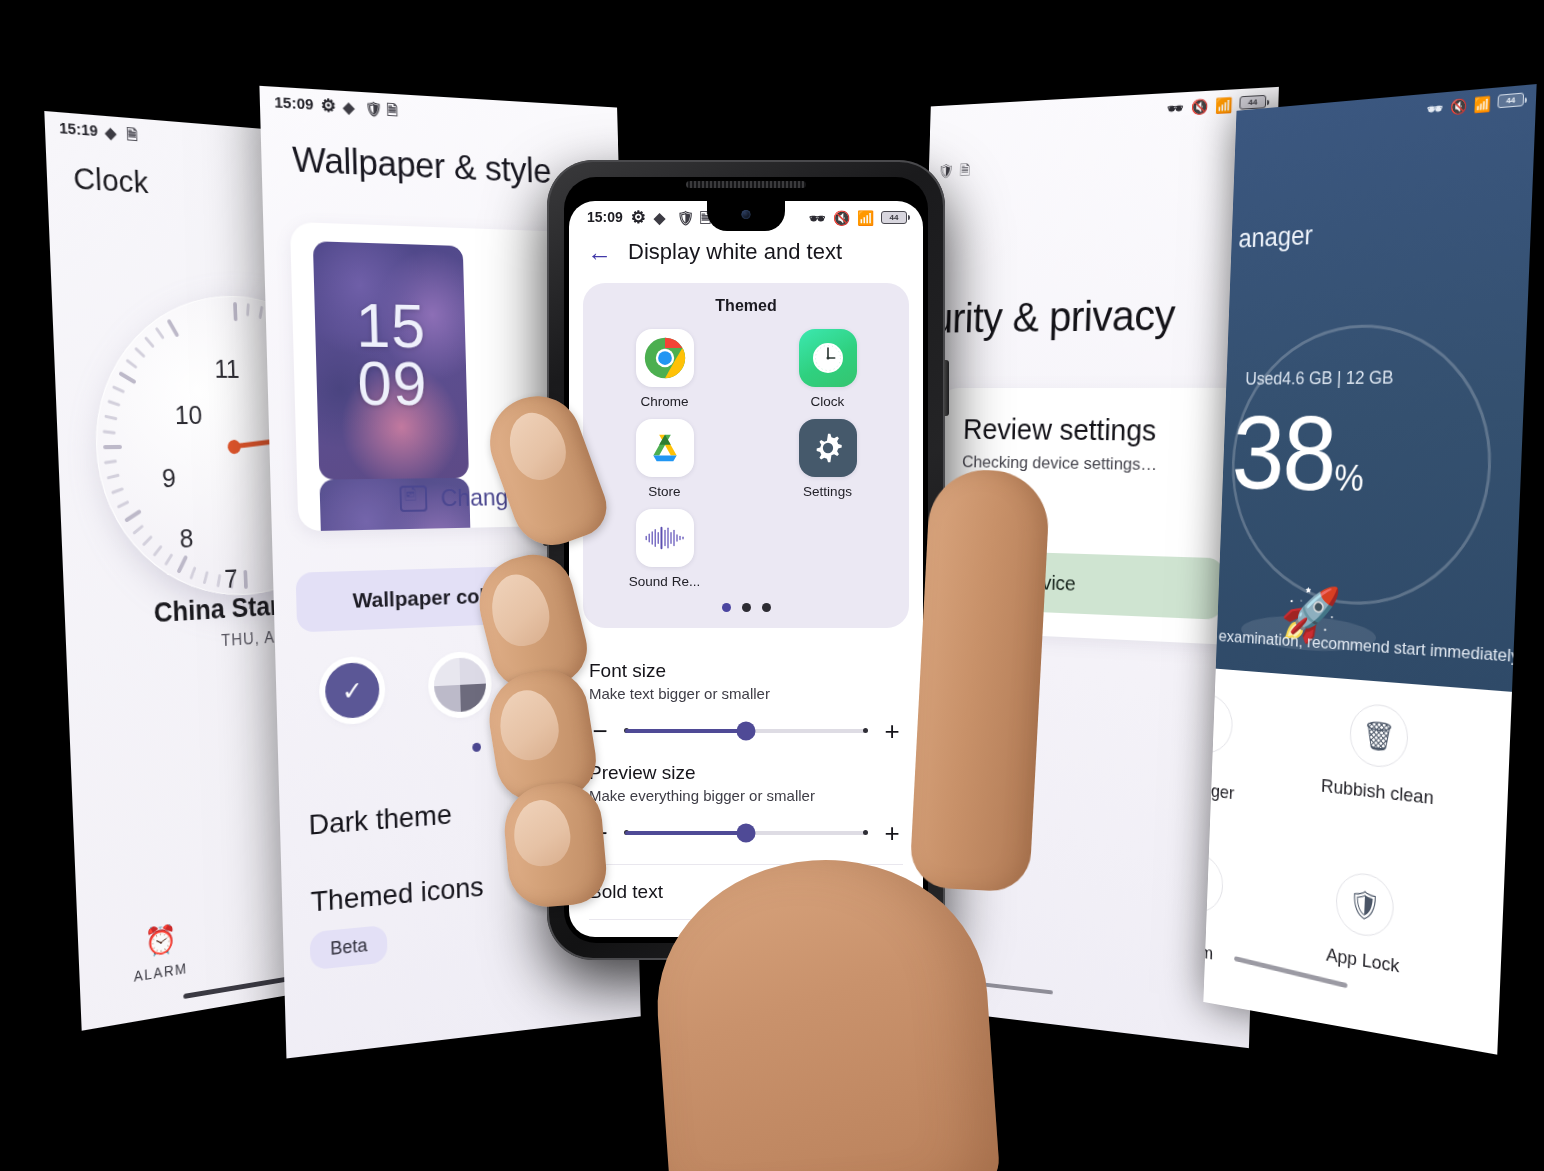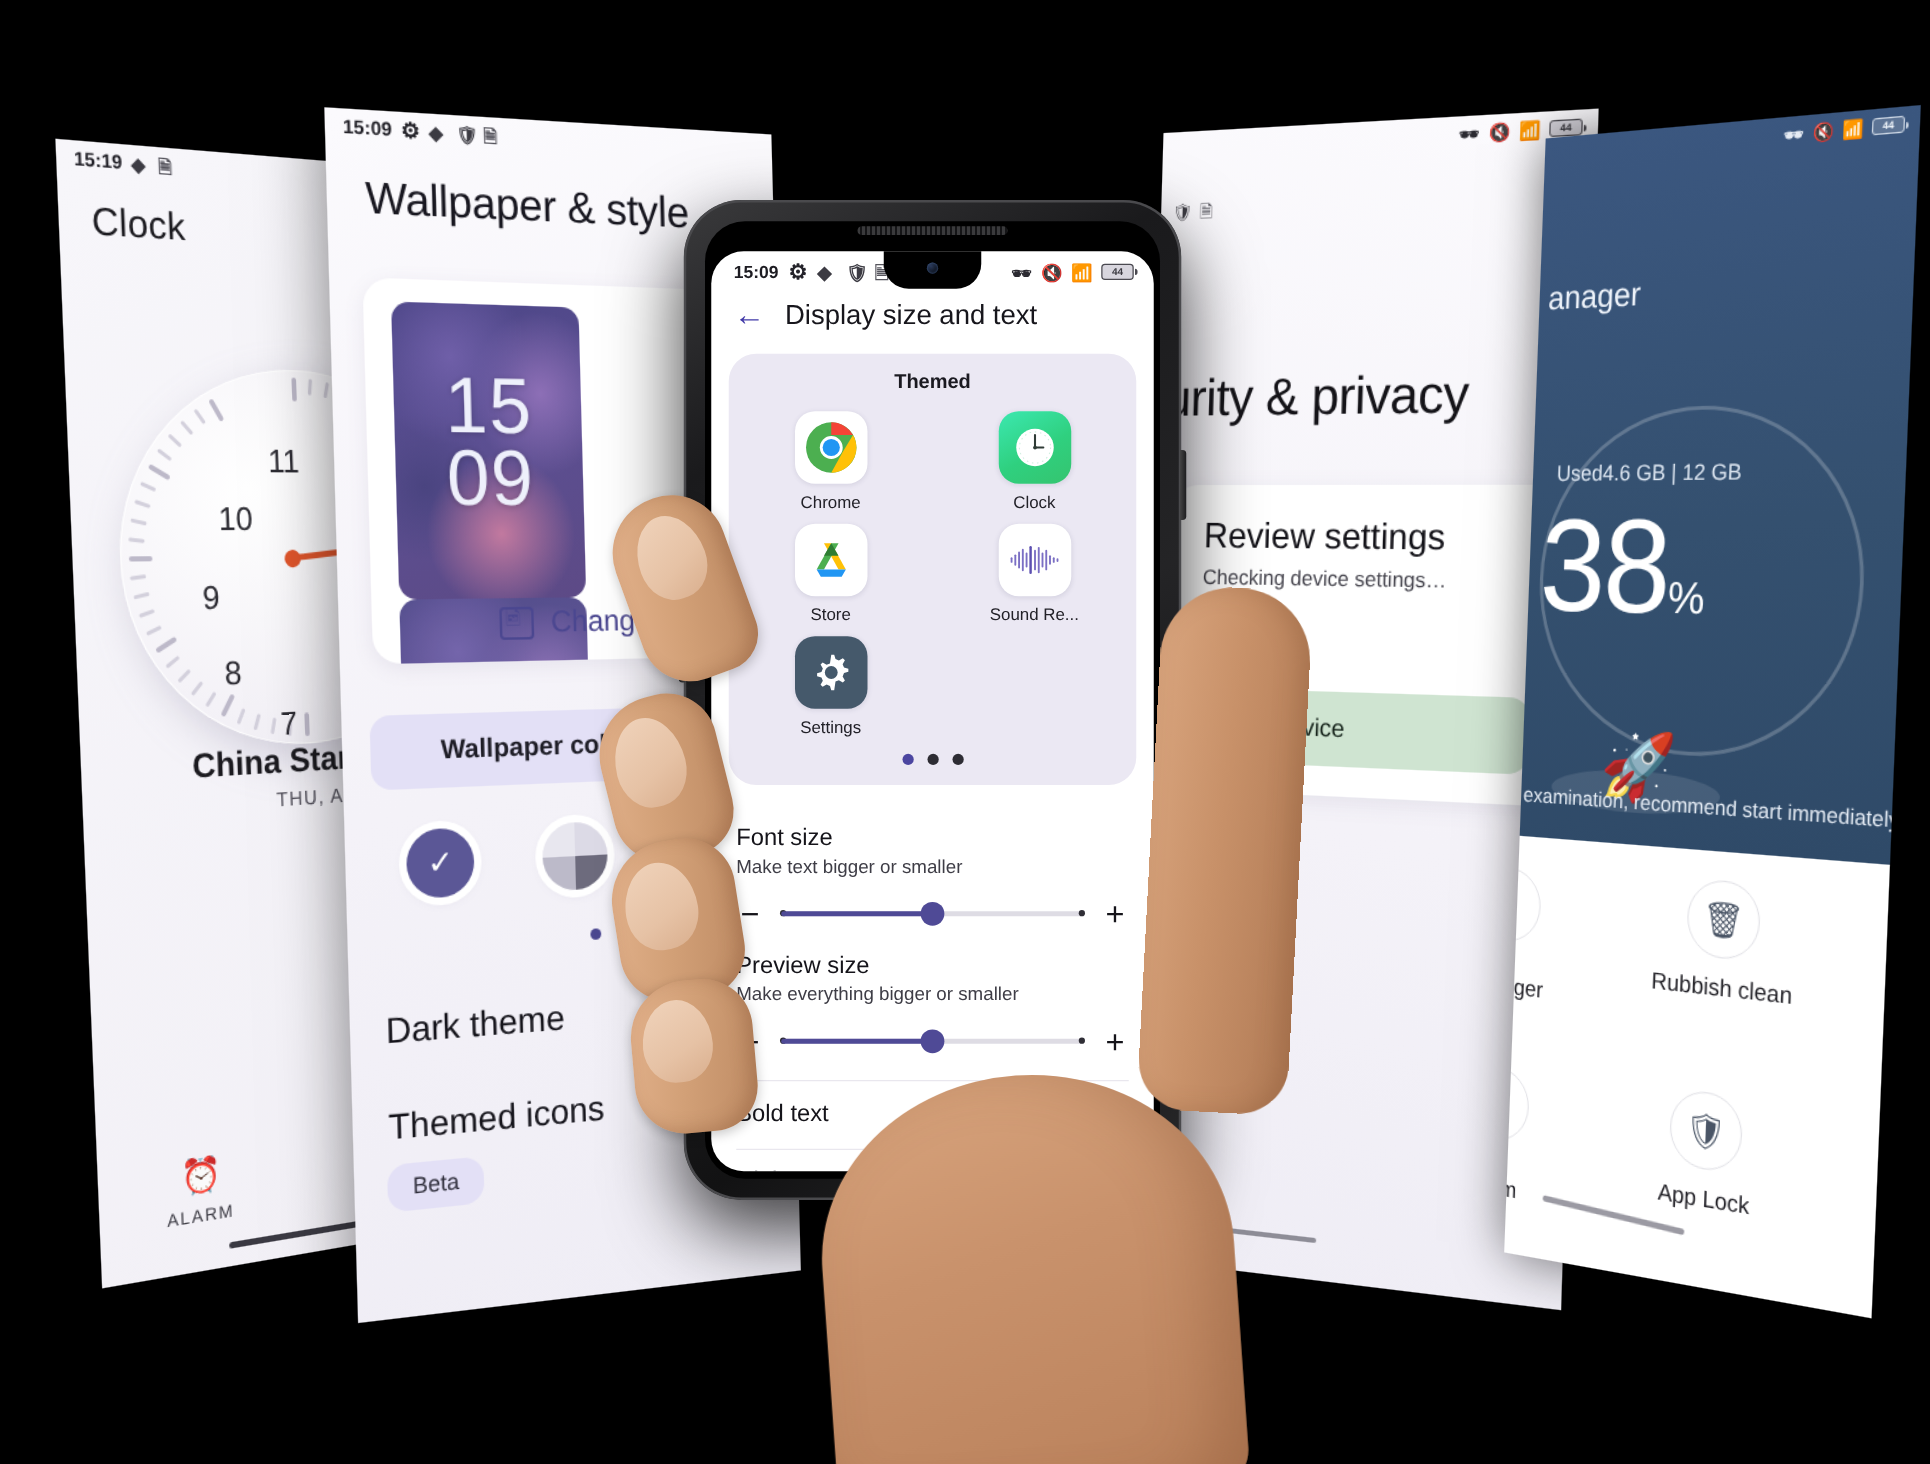--- a/index.html
+++ b/index.html
@@ -555,21 +555,21 @@
           <span class="sb-right">
             <span class="ic ic-bt"></span>
             <span class="ic ic-mute"></span>
             <span class="ic ic-wifi"></span>
             <span class="batt">44</span>
           </span>
         </div>
 
         <div class="apptop">
           <span class="back-arrow">←</span>
-          <span class="apptitle">Display size and text</span>
+          <span class="apptitle">Display white and text</span>
         </div>
 
         <div class="preview-card">
           <div class="preview-label">Themed</div>
           <div class="appgrid">
 
             <div class="appcell">
               <div class="appicon">
                 <svg width="44" height="44" viewBox="0 0 48 48" aria-hidden="true">
                   <circle cx="24" cy="24" r="22" fill="#4caf50"></circle>
@@ -601,20 +601,30 @@
                 <svg width="40" height="40" viewBox="0 0 48 48" aria-hidden="true">
                   <polygon points="24,8 38,33 31,33 17,8" fill="#ffc107"></polygon>
                   <polygon points="24,8 10,33 17,33 31,8" fill="#4caf50"></polygon>
                   <polygon points="10,33 14,40 34,40 38,33" fill="#2196f3"></polygon>
                   <polygon points="24,8 31,20 17,20" fill="#2e7d32"></polygon>
                 </svg>
               </div>
               <div class="applabel">Store</div>
             </div>
 
+
+            <div class="appcell">
+              <div class="appicon" style="background:#45596b;">
+                <svg width="38" height="38" viewBox="0 0 48 48" aria-hidden="true">
+                  <path fill="#fff" d="M24 6l3 0 1.3 4.4 3.4 1.4 4-2.3 2.1 2.1-2.3 4 1.4 3.4 4.4 1.3v3l-4.4 1.3-1.4 3.4 2.3 4-2.1 2.1-4-2.3-3.4 1.4L27 42h-3l-1.3-4.4-3.4-1.4-4 2.3-2.1-2.1 2.3-4-1.4-3.4L9.7 27.7v-3l4.4-1.3 1.4-3.4-2.3-4 2.1-2.1 4 2.3 3.4-1.4z"></path>
+                  <circle cx="24" cy="24" r="6.5" fill="#45596b"></circle>
+                </svg>
+              </div>
+              <div class="applabel">Settings</div>
+            </div>
 
             <div class="appcell">
               <div class="appicon">
                 <svg width="42" height="34" viewBox="0 0 56 34" aria-hidden="true">
                   <g fill="#7b6fc4">
                     <rect x="2" y="14" width="2" height="6" rx="1"></rect>
                     <rect x="6" y="11" width="2" height="12" rx="1"></rect>
                     <rect x="10" y="8" width="2" height="18" rx="1"></rect>
                     <rect x="14" y="5" width="2" height="24" rx="1"></rect>
                     <rect x="18" y="9" width="2" height="16" rx="1"></rect>
@@ -624,30 +634,20 @@
                     <rect x="35" y="9" width="2" height="16" rx="1"></rect>
                     <rect x="39" y="6" width="2" height="22" rx="1"></rect>
                     <rect x="43" y="12" width="2" height="10" rx="1"></rect>
                     <rect x="47" y="14" width="2" height="6" rx="1"></rect>
                     <rect x="51" y="15" width="2" height="4" rx="1"></rect>
                   </g>
                 </svg>
               </div>
               <div class="applabel">Sound Re...</div>
             </div>
-
-            <div class="appcell">
-              <div class="appicon" style="background:#45596b;">
-                <svg width="38" height="38" viewBox="0 0 48 48" aria-hidden="true">
-                  <path fill="#fff" d="M24 6l3 0 1.3 4.4 3.4 1.4 4-2.3 2.1 2.1-2.3 4 1.4 3.4 4.4 1.3v3l-4.4 1.3-1.4 3.4 2.3 4-2.1 2.1-4-2.3-3.4 1.4L27 42h-3l-1.3-4.4-3.4-1.4-4 2.3-2.1-2.1 2.3-4-1.4-3.4L9.7 27.7v-3l4.4-1.3 1.4-3.4-2.3-4 2.1-2.1 4 2.3 3.4-1.4z"></path>
-                  <circle cx="24" cy="24" r="6.5" fill="#45596b"></circle>
-                </svg>
-              </div>
-              <div class="applabel">Settings</div>
-            </div>
           </div>
 
           <div class="dots">
             <span class="dot on"></span>
             <span class="dot"></span>
             <span class="dot"></span>
           </div>
         </div>
 
         <div class="setrow">

